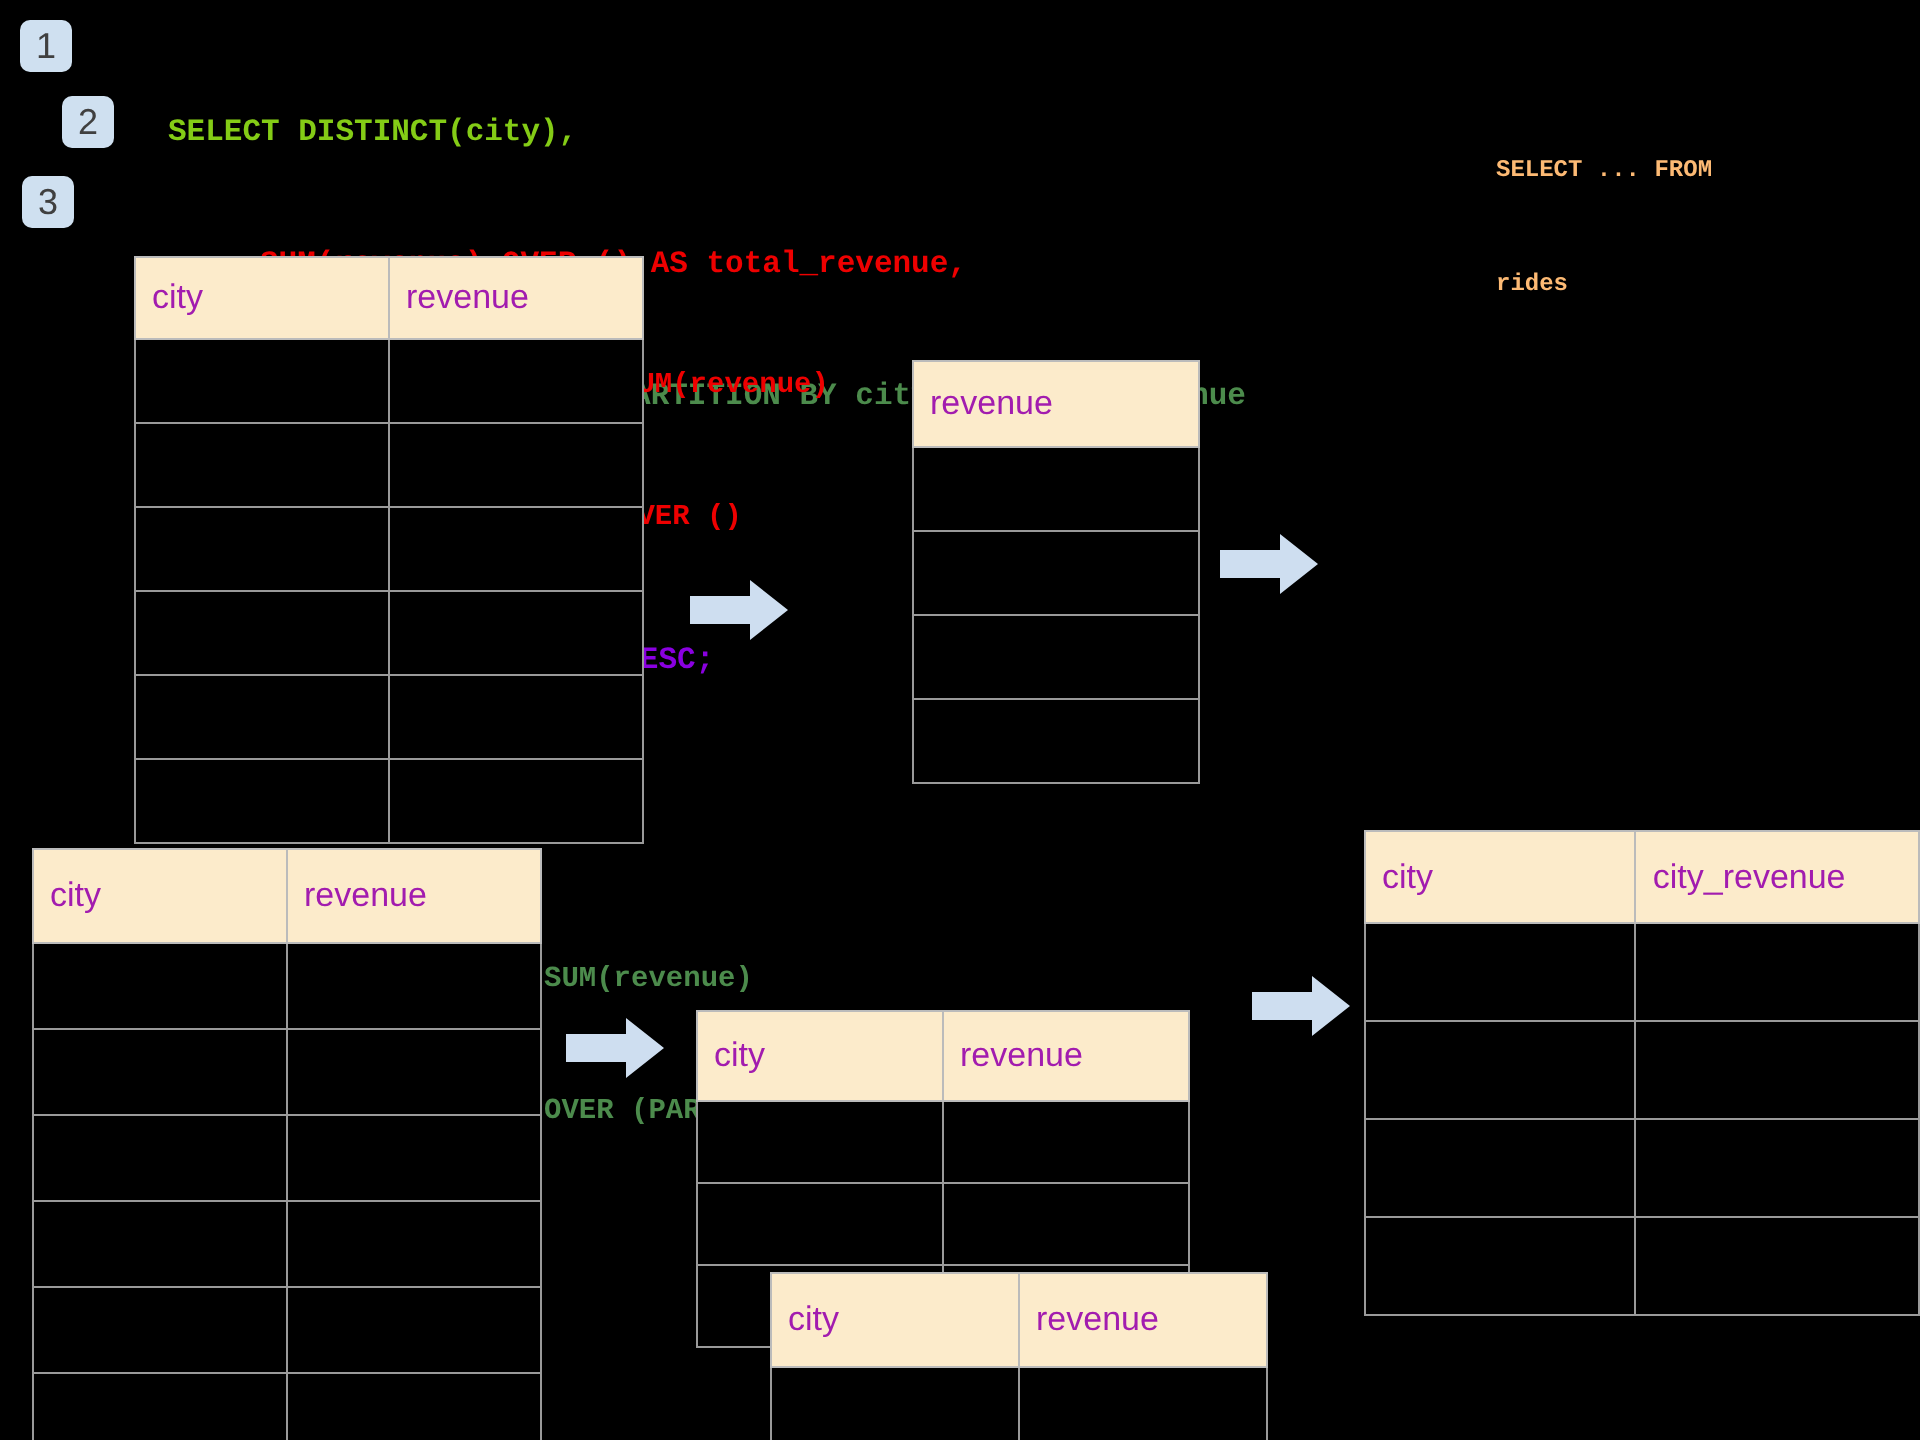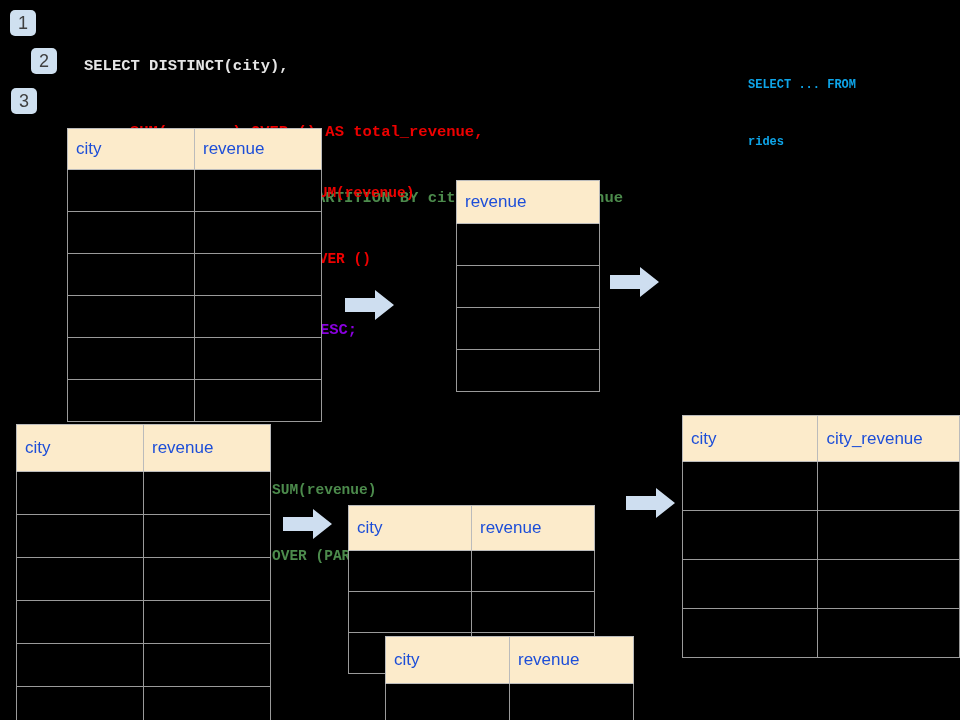--- a/index.html
+++ b/index.html
@@ -68,21 +68,21 @@
     background: #000000;
     table-layout: fixed;
   }
   .tbl td {
     border: 1px solid #9A9A9A;
     padding: 0;
     background: #000000;
   }
   .tbl td.hdr {
     background: #FCEBCB;
-    color: #1d4ed8;
+    color: #a21caf;
     font-family: "Liberation Sans", sans-serif;
     font-size: 17px;
     padding: 3px 0 3px 8px;
     text-align: left;
     border: 1px solid #BBBBBB;
     white-space: nowrap;
   }
 
   
   .arrow {
@@ -93,28 +93,28 @@
 </head>
 <body>
 
 <div id="canvas">
 
   <div class="badge" style="left:10px; top:10px;">1</div>
   <div class="badge" style="left:31px; top:48px;">2</div>
   <div class="badge" style="left:11px; top:88px;">3</div>
 
   <div class="code" style="left:84px; top:11px;">
-    <div class="code-line" style="color:#e5e5e5; padding-left:0px;">SELECT DISTINCT(city),</div>
+    <div class="code-line" style="color:#84cc16; padding-left:0px;">SELECT DISTINCT(city),</div>
     <div class="code-line" style="color:#EE0000; padding-left:46px;">SUM(revenue) OVER () AS total_revenue,</div>
     <div class="code-line" style="color:#4C8B4C; padding-left:46px;">SUM(revenue) OVER (PARTITION BY city) as city_revenue</div>
     <div class="code-line" style="color:#8A00E0; padding-left:22px;">FROM rides</div>
     <div class="code-line" style="color:#8A00E0; padding-left:22px;">ORDER by city_revenue DESC;</div>
   </div>
 
-  <div class="sidenote" style="left:748px; top:38px; color:#0ea5e9;">
+  <div class="sidenote" style="left:748px; top:38px; color:#fdba74;">
     <div>SELECT ... FROM</div>
     <div>rides</div>
   </div>
 
   <div class="annot" style="left:310px; top:138px; color:#EE0000;">
     <div>SUM(revenue)</div>
     <div>OVER ()</div>
   </div>
 
   <div class="annot" style="left:272px; top:435px; color:#4C8B4C;">

